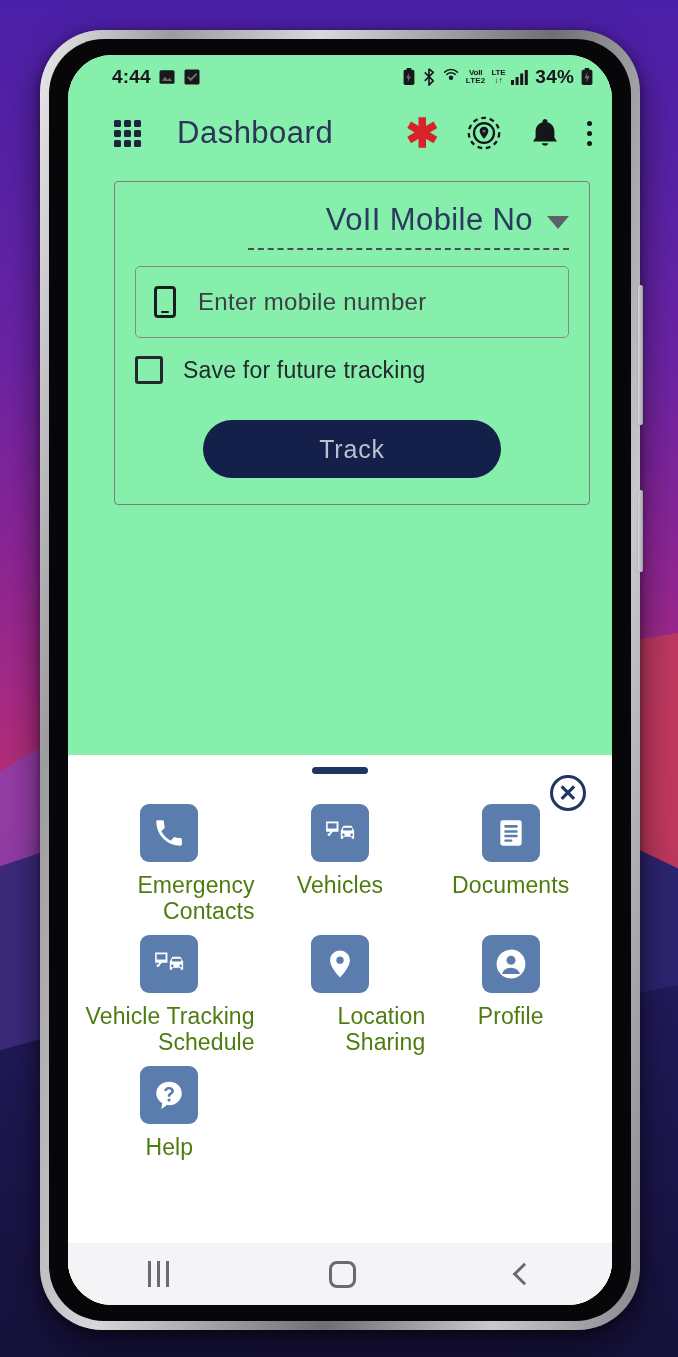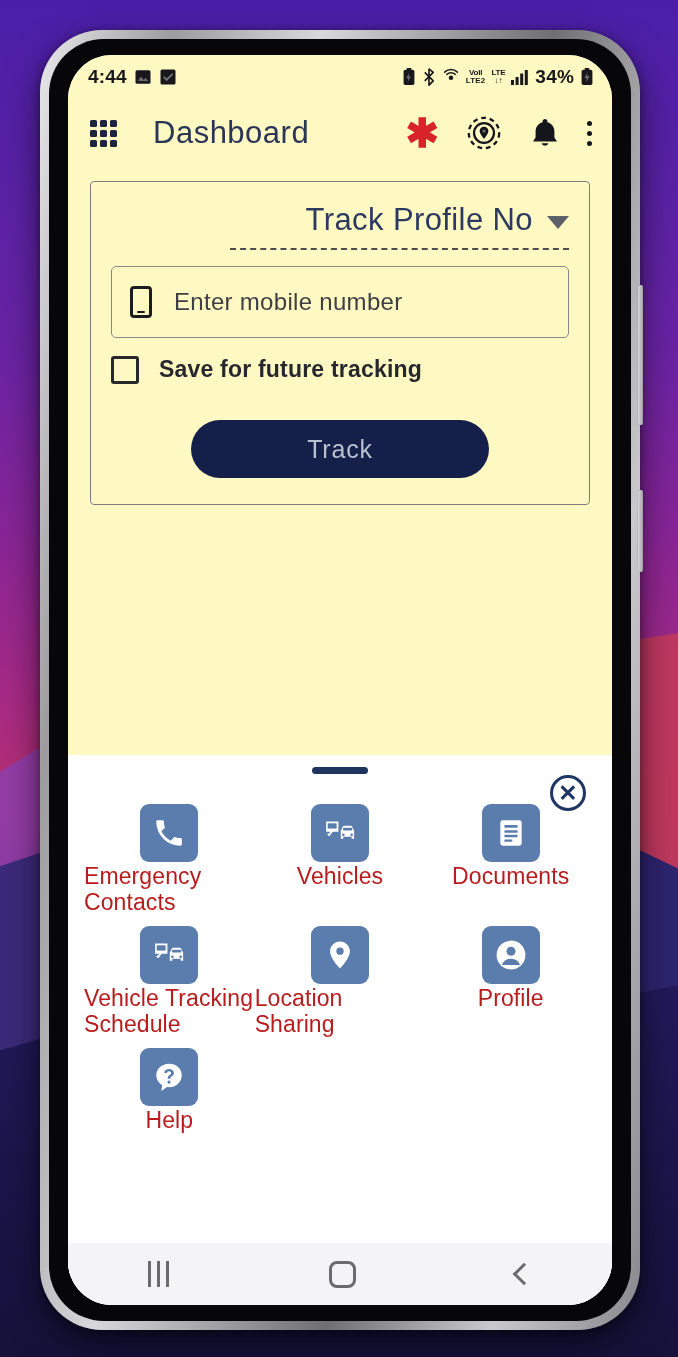--- a/index.html
+++ b/index.html
@@ -75,21 +75,22 @@
     width:5px; border-radius:2px;
     background:linear-gradient(90deg,#d9d9dc,#a0a0a4);
     box-shadow:0 0 1px rgba(0,0,0,.6);
   }
   .side-btn.vol { top:255px; height:140px; }
   .side-btn.pwr { top:460px; height:82px; }
 
   
   #app-screen {
     position:absolute; inset:0;
-    background:#fef9c3;
+    background:#86efac;
+    padding-left:24px;
   }
   
   #status-bar {
     height:44px; display:flex; align-items:center;
     padding:0 18px 0 20px; color:#17171c;
     font-size:19px; font-weight:700; letter-spacing:.2px;
   }
   .sb-left { display:flex; align-items:center; gap:7px; }
   .sb-right { margin-left:auto; display:flex; align-items:center; gap:6px; }
   .sb-ico { display:block; }
@@ -142,21 +143,21 @@
   }
   #mobile-field-placeholder { font-size:24px; color:#3d3f44; letter-spacing:.3px; }
   #phone-icon-sm {
     width:22px; height:32px; border:3px solid #1b1c20; border-radius:4px;
     position:relative;
   }
   #phone-icon-sm::after {
     content:""; position:absolute; left:50%; bottom:2px; transform:translateX(-50%);
     width:8px; height:2px; background:#1b1c20; border-radius:1px;
   }
-  #save-row { margin-top:18px; display:flex; gap:20px;font-weight:bold; }
+  #save-row { margin-top:18px; display:flex; align-items:center; gap:20px; }
   #save-checkbox { width:28px; height:28px; border:3px solid #27282c; border-radius:3px; }
   #save-label { font-size:23px; color:#26282d; letter-spacing:.2px; }
   #track-button {
     margin:36px auto 0 auto; width:298px; height:58px;
     background:#14204a; border-radius:29px;
     display:flex; align-items:center; justify-content:center;
     color:#b9c0cf; font-size:25px; letter-spacing:.8px;
   }
 
   
@@ -184,22 +185,22 @@
   .menu-item {
     display:flex; flex-direction:column; align-items:center;
     padding-top:4px;
   }
   .menu-tile {
     width:58px; height:58px; border-radius:9px; background:#5a7dae;
     display:flex; align-items:center; justify-content:center;
     color:#ffffff;
   }
   .menu-label {
-    margin-top:1px; font-size:23px; color:#b91c1c;
-    text-align:left; line-height:1.15; letter-spacing:.1px;
+    margin-top:10px; font-size:23px; color:#4d7c0f;
+    text-align:right; line-height:1.15; letter-spacing:.1px;
     max-width:200px;
   }
 
   
   #nav-bar {
     position:absolute; left:0; right:0; bottom:0; height:62px;
     background:#f4f4f6; display:flex; align-items:center;
     justify-content:space-around; color:#6b6b6f;
   }
   #nav-recents { display:flex; gap:6px; }
@@ -318,21 +319,21 @@
                   <i></i>
                   <i></i>
                   <i></i>
                 </span>
             </div>
           </div>
         </div>
 
         <div id="track-card">
           <div id="track-head">
-            <span id="track-head-label">Track  Profile No</span>
+            <span id="track-head-label">VoII  Mobile No</span>
             <span id="track-chevron"></span>
           </div>
           <div id="track-divider"></div>
 
           <div id="mobile-field">
             <span id="phone-icon-sm"></span>
             <span id="mobile-field-placeholder">Enter mobile number</span>
           </div>
 
           <div id="save-row">

